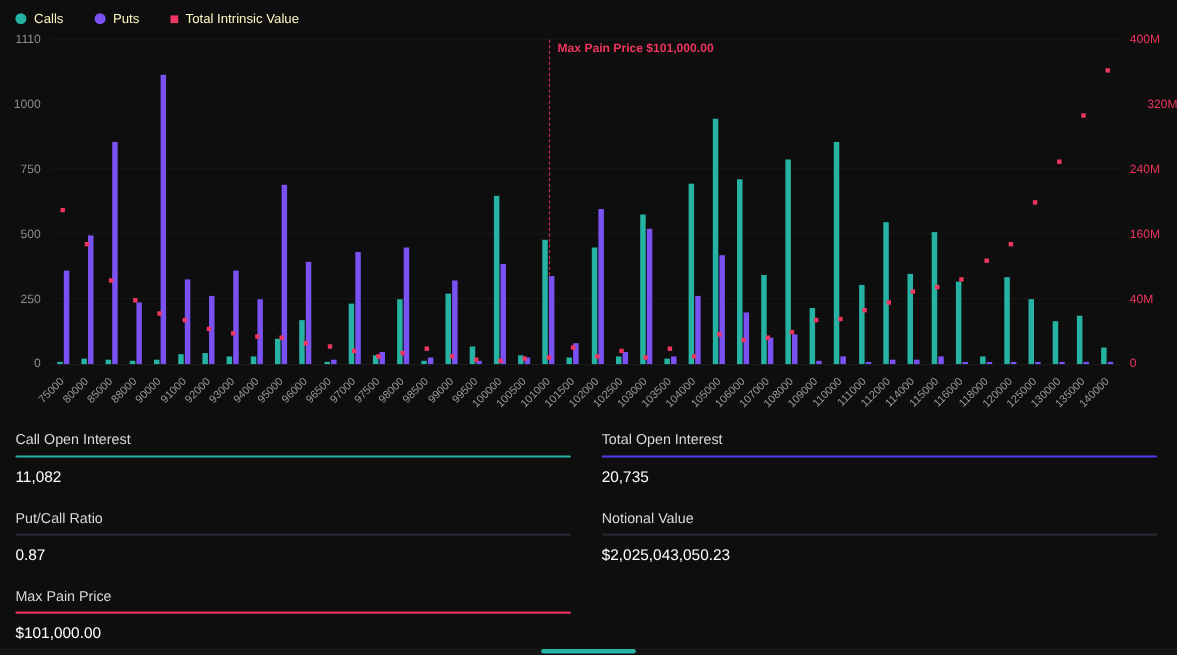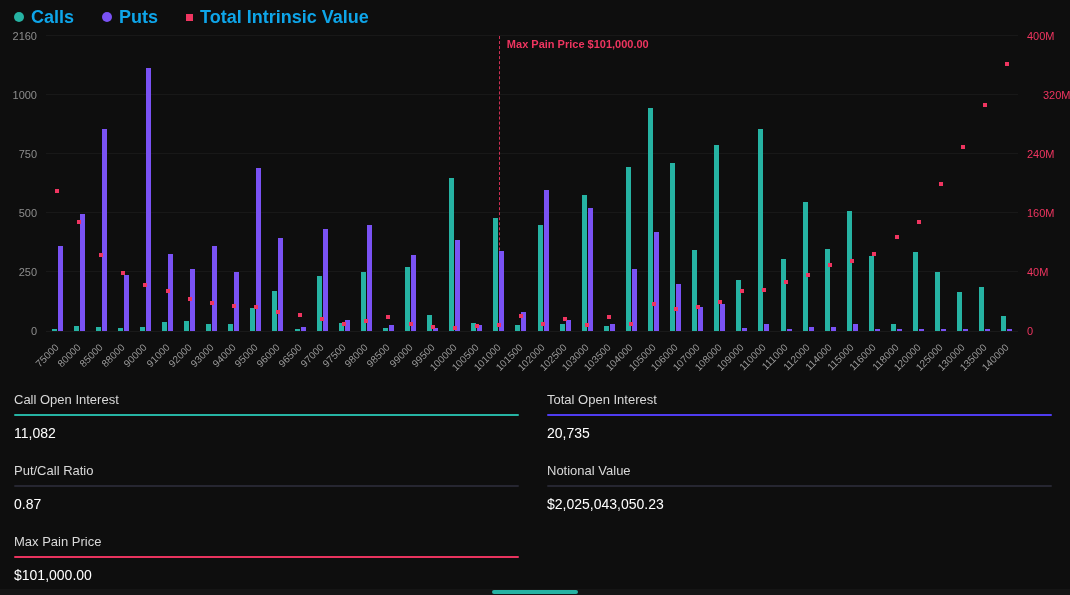--- a/index.html
+++ b/index.html
@@ -9,21 +9,21 @@
     font-family: "Liberation Sans", sans-serif;
     overflow: hidden;
     position: relative;
   }
 
   
   .legend { display: flex; align-items: center; gap: 28px; height: 34px; padding-left: 14px; }
   .legend-item { display: flex; align-items: center; gap: 7px; cursor: pointer; }
   .legend-marker.dot { width: 10px; height: 10px; border-radius: 50%; }
   .legend-marker.sq { width: 7px; height: 7px; }
-  .legend-label { color: #0ea5e9; font-size: 18px; font-weight: 700; }
+  .legend-label { color: #fef9c3; font-size: 12px; font-weight: 400; }
 
   
   .chart { position: relative; height: 342px; }
   .plot { position: absolute; left: 46px; right: 52px; top: 2px; height: 295px;
           border-bottom: 1px solid rgba(255,255,255,0.05); }
   .gridline { position: absolute; left: 0; right: 0; height: 1px; background: rgba(255,255,255,0.045); }
   .bar-group { position: absolute; bottom: 0; width: 11px; display: flex; align-items: flex-end; gap: 1px; }
   .bar { width: 5px; }
   .bar.calls { background: var(--calls); }
   .bar.puts  { background: var(--puts); }
@@ -76,21 +76,21 @@
   <div class="ytick left" style="bottom: 0%;">0</div>
       <div class="gridline" style="bottom: 20%;"></div>
       <div class="ytick left" style="bottom: 20%;">250</div>
       <div class="gridline" style="bottom: 40%;"></div>
       <div class="ytick left" style="bottom: 40%;">500</div>
       <div class="gridline" style="bottom: 60%;"></div>
       <div class="ytick left" style="bottom: 60%;">750</div>
       <div class="gridline" style="bottom: 80%;"></div>
       <div class="ytick left" style="bottom: 80%;">1000</div>
       <div class="gridline" style="bottom: 100%;"></div>
-      <div class="ytick left" style="bottom: 100%;">2160</div>
+      <div class="ytick left" style="bottom: 100%;">1110</div>
       <div class="ytick right" style="bottom: 0%;">0</div>
       <div class="ytick right" style="bottom: 20%;">40M</div>
       <div class="ytick right" style="bottom: 40%;">160M</div>
       <div class="ytick right" style="bottom: 60%;">240M</div>
       <div class="ytick right" style="bottom: 80%; margin-left: 16px;">320M</div>
       <div class="ytick right" style="bottom: 100%;">400M</div>
       <div class="bar-group" style="left: calc(1.13636% - 5.5px);">
         <div class="bar calls" style="height: 2.36px;"></div>
         <div class="bar puts" style="height: 84.96px;"></div>
       </div>

